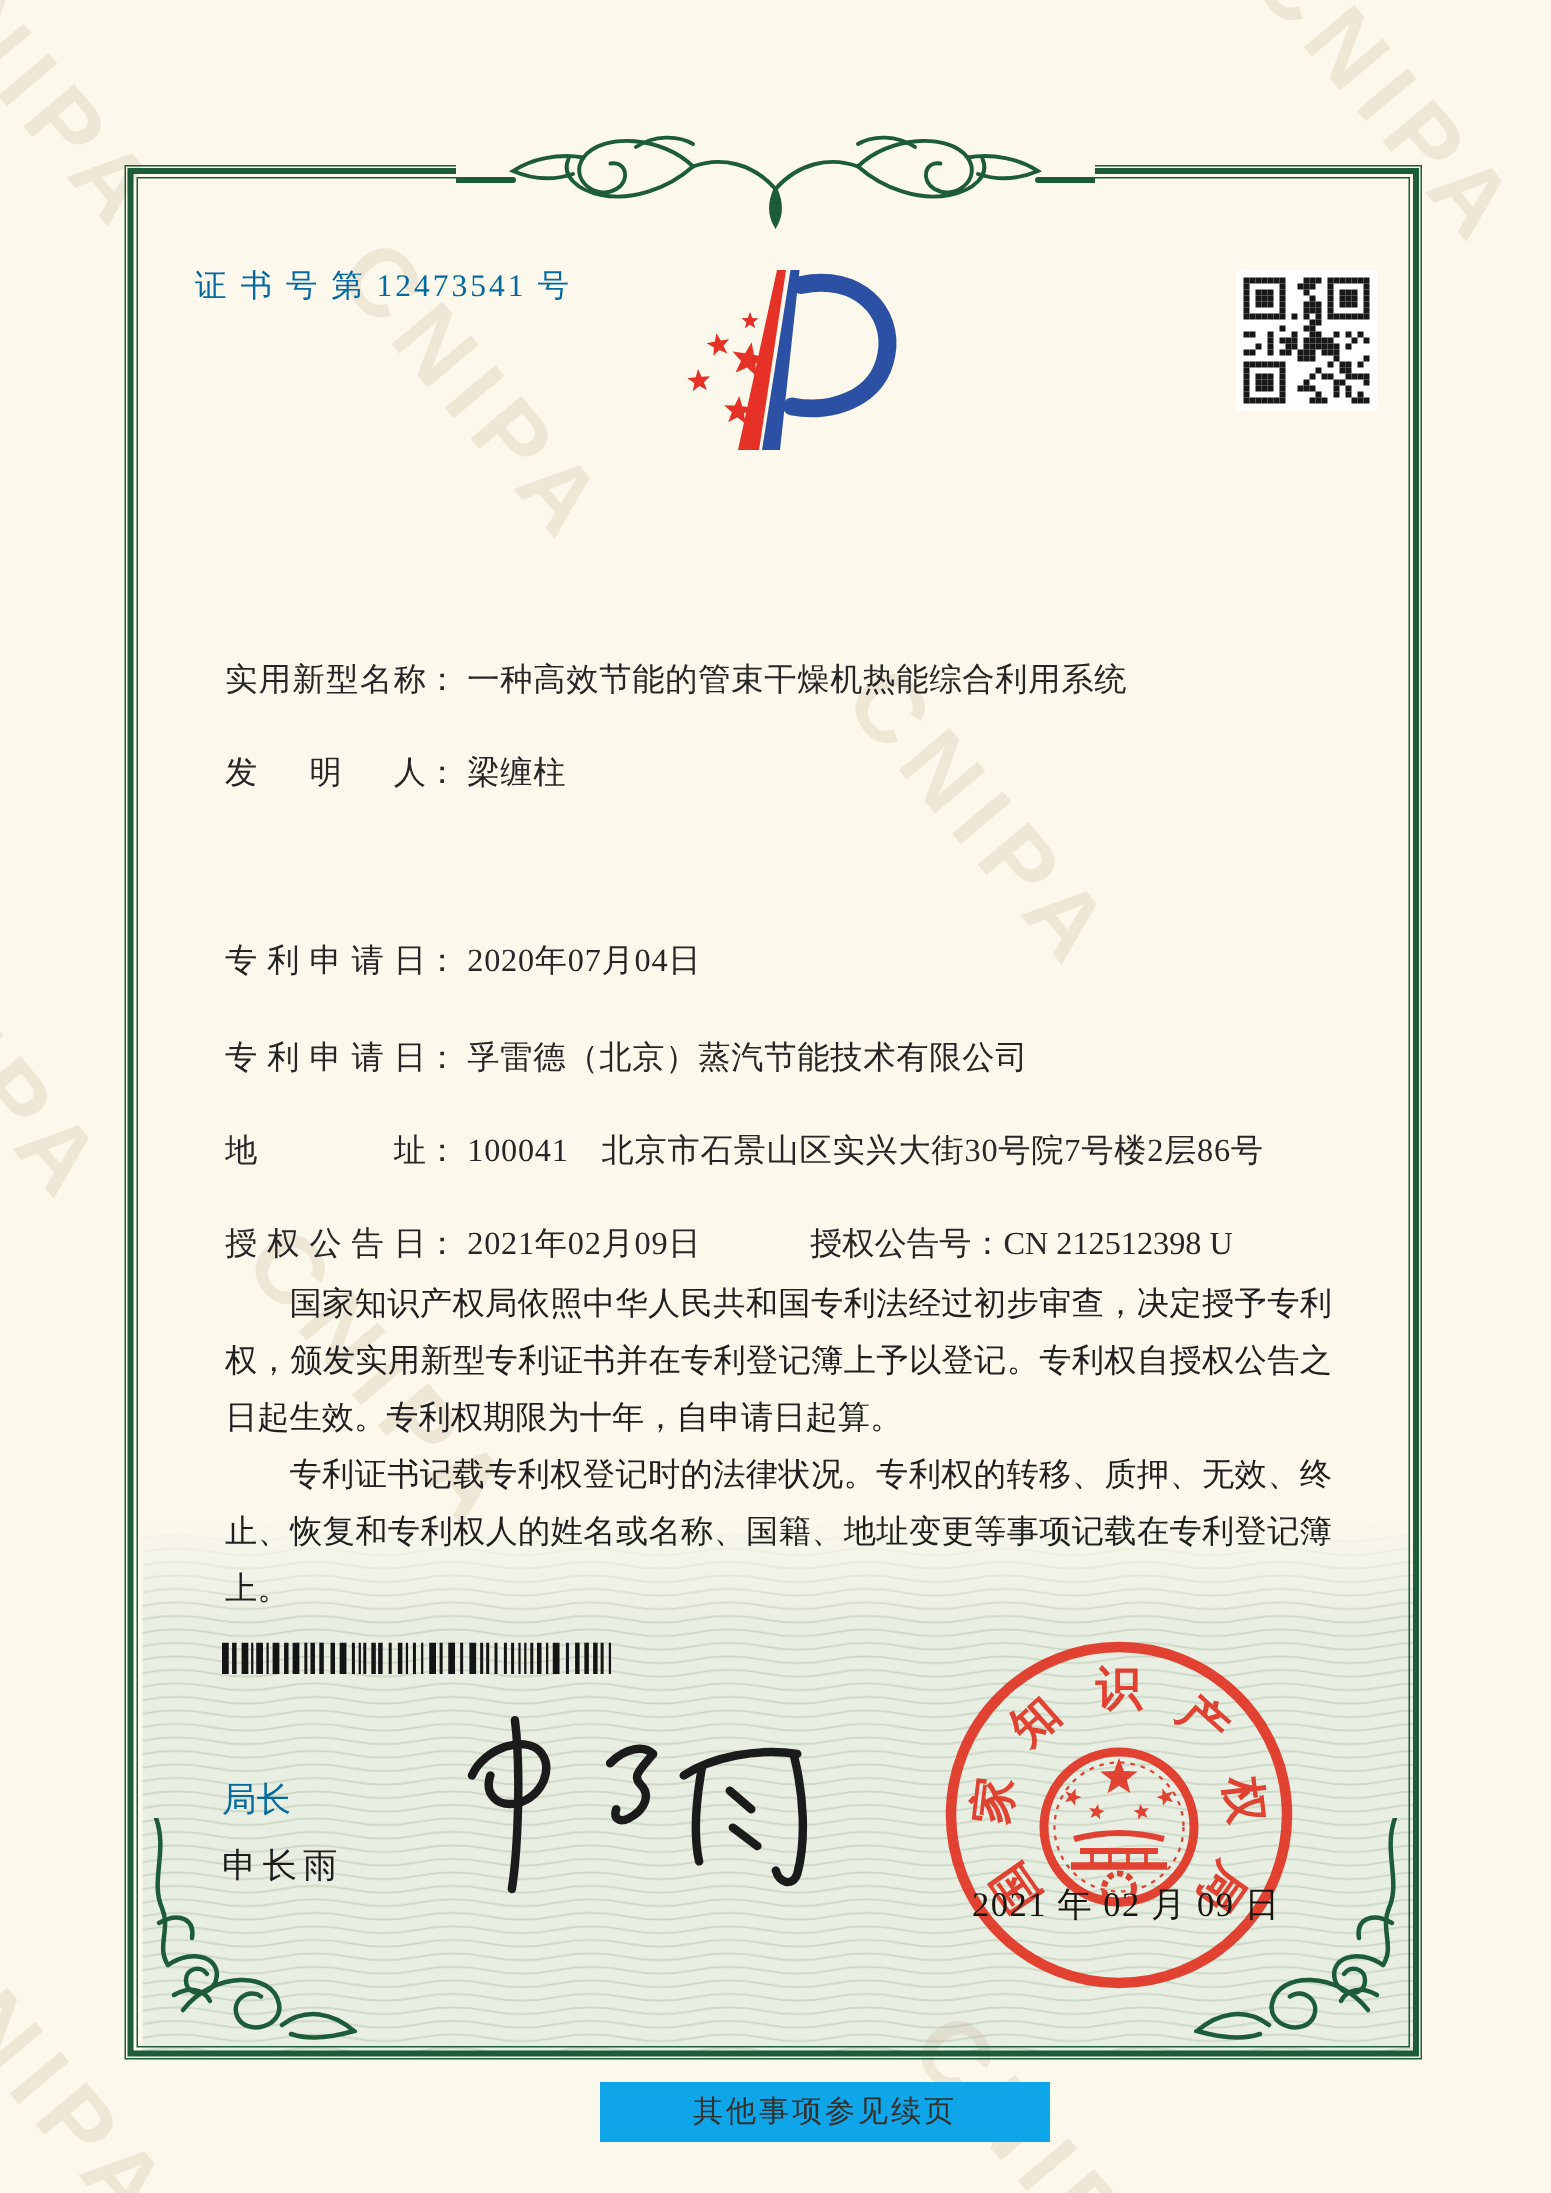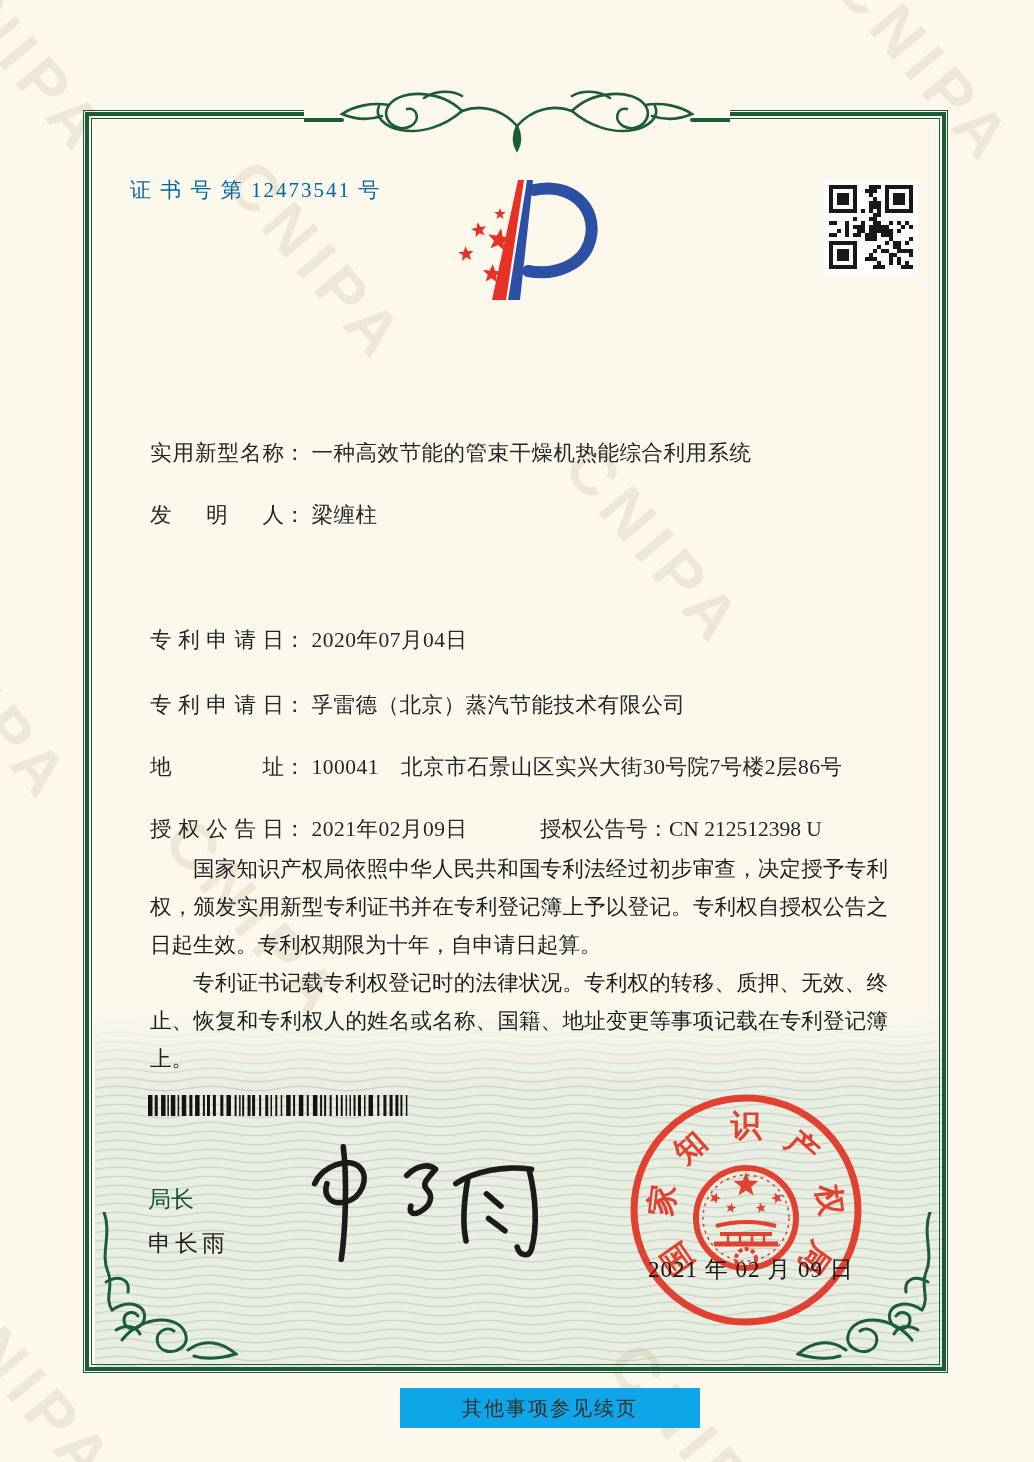--- a/index.html
+++ b/index.html
@@ -38,21 +38,21 @@
   .field .val{display:inline-block;margin-left:6px;letter-spacing:0.5px;}
   .field-right{position:absolute;left:540px;font-size:21.5px;white-space:nowrap;color:#262626;}
   .f1{top:438px;} .f2{top:500px;} .f3{top:563px;} .f4{top:625px;}
   .f5{top:690px;} .f6{top:752px;} .f7{top:814px;}
   
   .body-text{position:absolute;left:150px;top:850px;width:738px;font-size:21.5px;
     line-height:38px;text-align:justify;color:#1f1f1f;}
   .body-text p{margin:0;text-indent:2em;}
   
   .barcode{position:absolute;left:148px;top:1095px;width:264px;height:21px;}
-  .signer-title{position:absolute;left:148px;top:1184px;font-family:"Liberation Sans","DejaVu Sans",sans-serif;font-size:23px;color:#14532d;}
+  .signer-title{position:absolute;left:148px;top:1184px;font-family:"Liberation Sans","DejaVu Sans",sans-serif;font-size:23px;color:#0369a1;}
   .signer-name{position:absolute;left:148px;top:1228px;font-family:"Liberation Sans","DejaVu Sans",sans-serif;font-size:23px;letter-spacing:4px;color:#1c1c1c;}
   .signature{position:absolute;left:286px;top:1136px;width:266px;height:128px;}
   .seal{position:absolute;left:616px;top:1088px;width:260px;height:244px;opacity:0.93;}
   .seal-date{position:absolute;left:648px;top:1254px;font-size:23px;letter-spacing:1px;color:#16160f;white-space:nowrap;}
   .pagination{position:absolute;left:87px;top:1334px;width:860px;text-align:center;font-size:19px;letter-spacing:3px;color:#33302b;}
   .cont-box{position:absolute;left:400px;top:1388px;width:300px;height:40px;background:#0ea5e9;
     text-align:center;line-height:40px;font-size:20px;letter-spacing:2px;color:#33302b;}
 </style>
 </head>
 <body>

